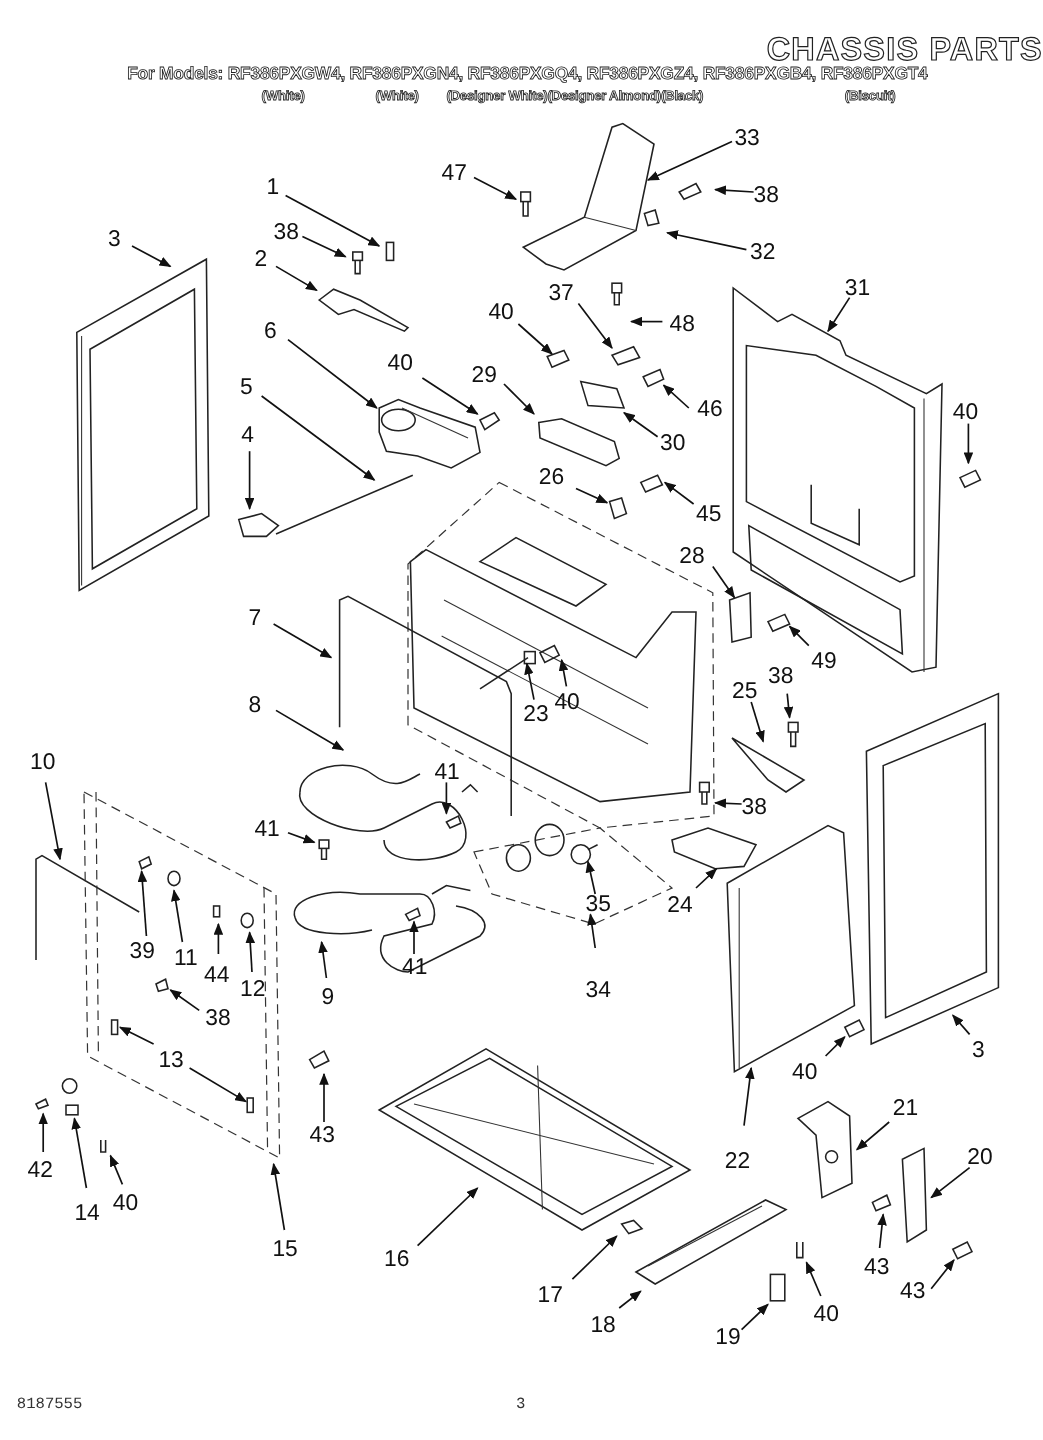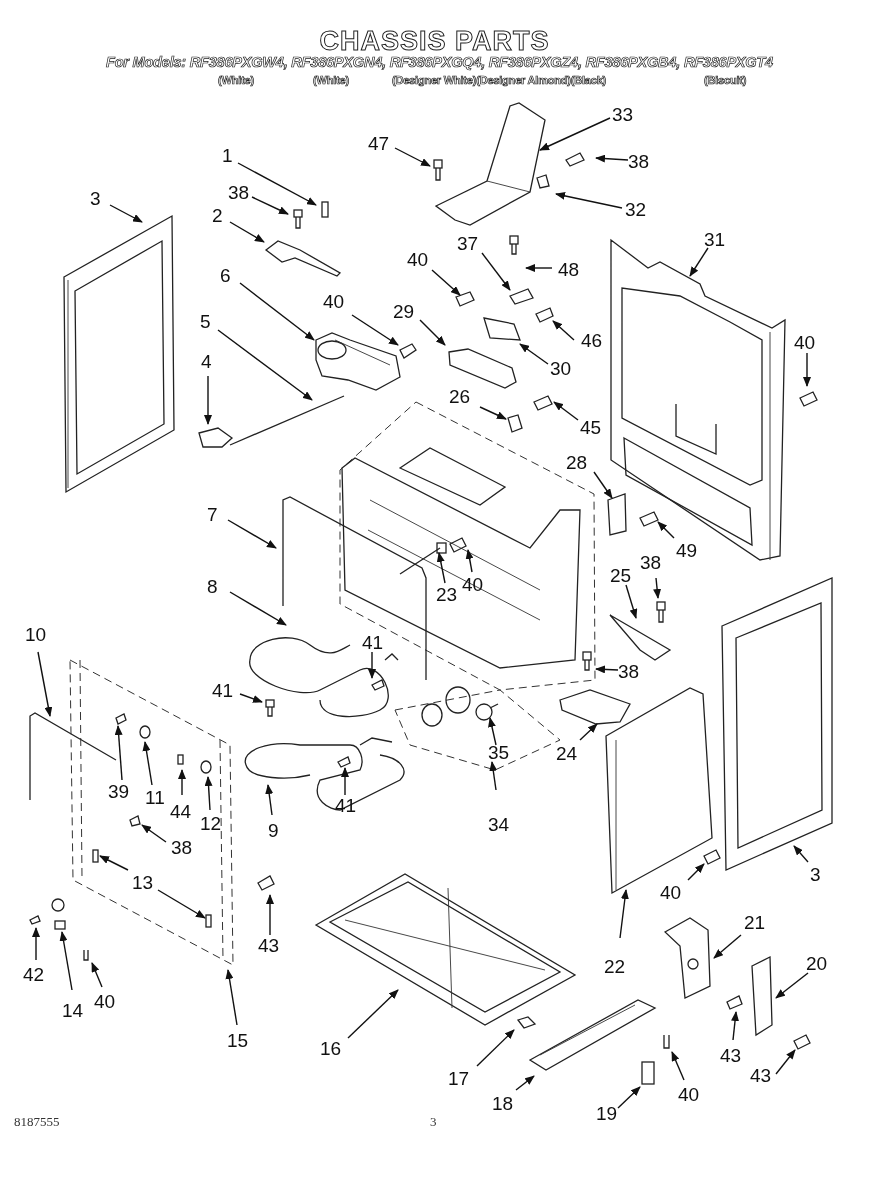--- a/index.html
+++ b/index.html
@@ -1,40 +1,40 @@
 <!DOCTYPE html>
 <html><head>
 <meta charset="utf-8">
 <style>
   html, body { margin:0; padding:0; background:#ffffff; }
   body { width:869px; height:1200px; position:relative; overflow:hidden;
          font-family:"Liberation Sans", sans-serif; color:#111; }
-  .title { position:absolute; left:0; width:869px; top:26px; text-align:center;
+  .title { position:absolute; left:0; width:869px; top:26px; text-align:right;
            font-size:27px; font-weight:bold; letter-spacing:1px;
            color:#fff; -webkit-text-stroke:1px #222; font-family:"Liberation Sans", sans-serif; }
   .models { position:absolute; left:106px; top:54px; font-size:14.5px; font-weight:bold;
-            color:#fff; -webkit-text-stroke:0.7px #222; white-space:nowrap; letter-spacing:-0.2px;font-style:italic; }
+            color:#fff; -webkit-text-stroke:0.7px #222; white-space:nowrap; letter-spacing:-0.2px; }
   .colors { position:absolute; top:74px; font-size:11px; font-weight:bold;
             color:#fff; -webkit-text-stroke:0.7px #222; white-space:nowrap; letter-spacing:-0.2px; }
   #diagram { position:absolute; left:0; top:0; }
   .lbl { font-family:"Liberation Sans", sans-serif; font-size:19px; fill:#111; }
   .part { fill:none; stroke:#222; stroke-width:1.3; }
   .thin { fill:none; stroke:#333; stroke-width:0.9; }
   .dash { fill:none; stroke:#333; stroke-width:1; stroke-dasharray:8 5; }
   .lead { stroke:#111; stroke-width:1.4; }
-  .footer { position:absolute; top:1114px; font-size:13px; font-family:Liberation Serif, serif; color:#333; }
+  .footer { position:absolute; top:1162px; font-size:13px; font-family:Liberation Mono, monospace; color:#333; }
 </style>
 </head>
 <body>
 
 <div class="title">CHASSIS PARTS</div>
 <div class="models">For Models: RF386PXGW4, RF386PXGN4, RF386PXGQ4, RF386PXGZ4, RF386PXGB4, RF386PXGT4</div>
 <div class="colors" style="left:218px">(White)</div>
 <div class="colors" style="left:313px">(White)</div>
-<div class="colors" style="left:392px">(Designer White)(Designer Almond)(Black)</div>
+<div class="colors" style="left:372px">(Designer White)(Designer Almond)(Black)</div>
 <div class="colors" style="left:704px">(Biscuit)</div>
 
 <svg id="diagram" width="869" height="1200" viewBox="0 0 869 1200">
   <defs>
     <marker id="ah" markerWidth="10" markerHeight="8" refX="9" refY="4" orient="auto" markerUnits="userSpaceOnUse">
       <path d="M0,0 L10,4 L0,8 z" fill="#111"></path>
     </marker>
   </defs>
 
   <g>

